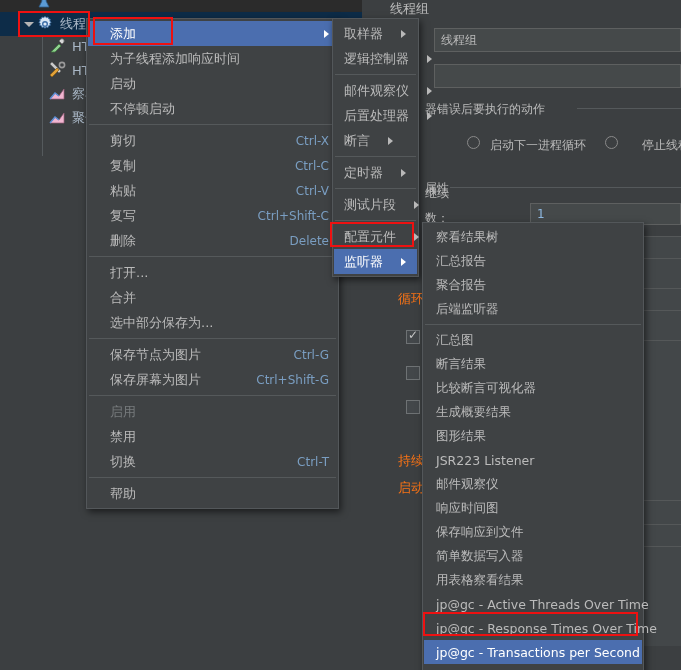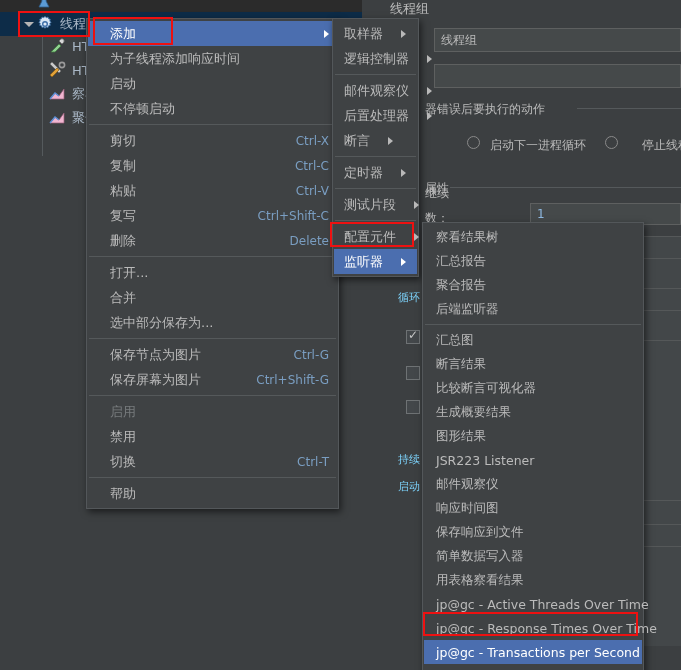--- a/index.html
+++ b/index.html
@@ -59,21 +59,21 @@
   }
   .rp-line { position: absolute; height: 1px; background: #55595b; }
   .rp-radio {
     position: absolute; width: 13px; height: 13px; border-radius: 50%;
     border: 1px solid #8a8a8a; background: #3c3f41;
   }
   .rp-text { position: absolute; font-size: 12px; color: #bbbbbb; white-space: nowrap; }
   .rp-cellrow { position: absolute; border-top: 1px solid #555859; background:#434749; }
 
   
-  .mid-text { position: absolute; font-size: 11px; color: #7dd3fc; white-space: nowrap; }
+  .mid-text { position: absolute; font-size: 13px; color: #f97316; white-space: nowrap; }
   .mid-check {
     position: absolute; width: 14px; height: 14px;
     border: 1px solid #6e7274; background: #43474a;
   }
   .mid-check.on::after {
     content: "✓"; position: absolute; left: 1px; top: -3px;
     font-size: 12px; color: #c8c8c8;
   }
   .splitter-dots {
     position: absolute; left: 368px; top: 355px; width: 6px; height: 22px;

